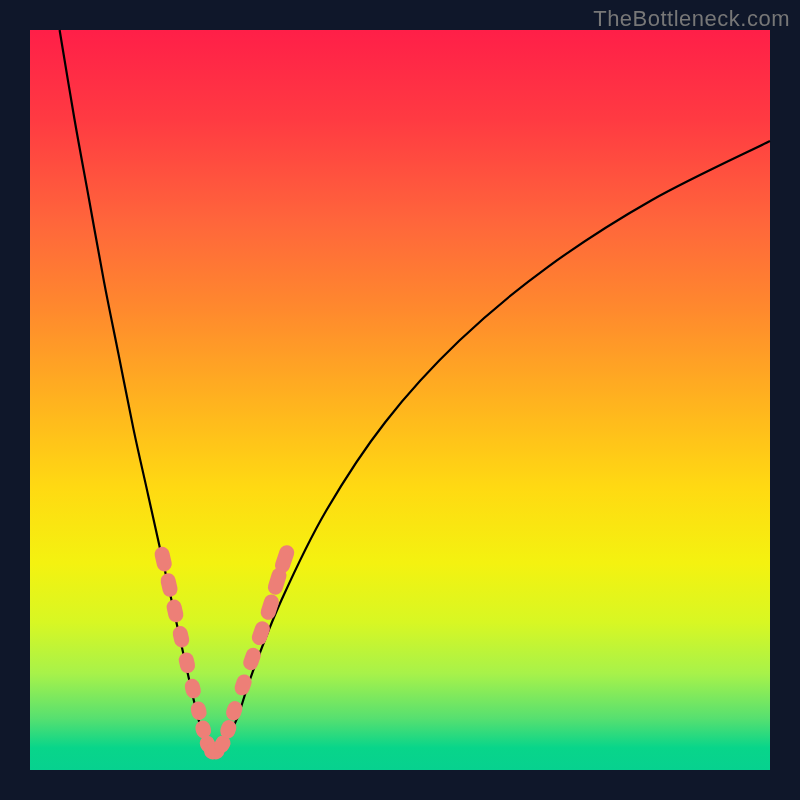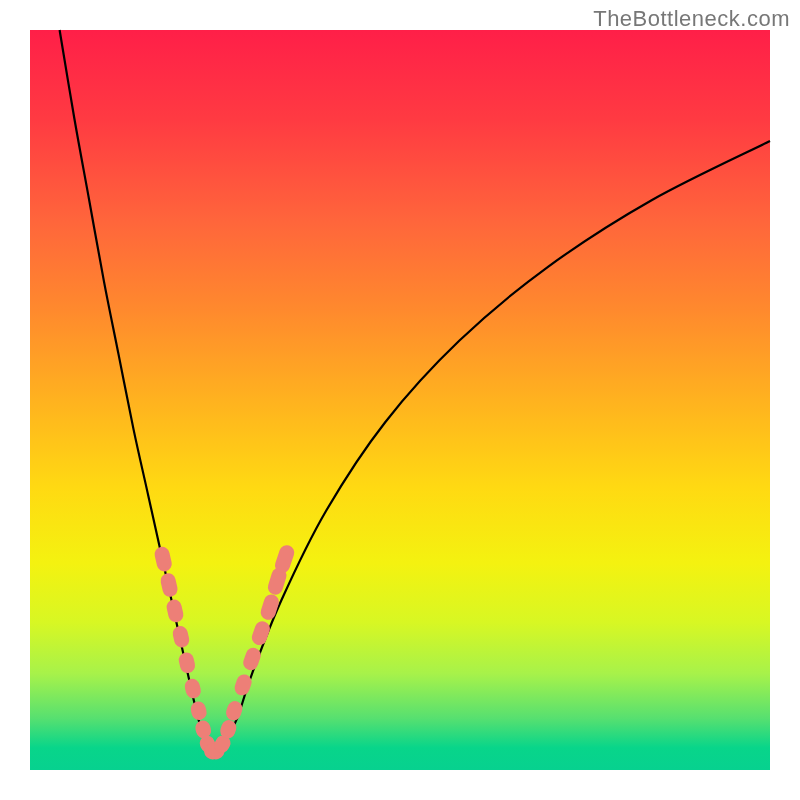--- a/index.html
+++ b/index.html
@@ -10,21 +10,21 @@
     overflow: hidden;
     background: #000;
     font-family: Arial, Helvetica, sans-serif;
   }
   .frame {
     position: absolute;
     left: 0;
     top: 0;
     width: 800px;
     height: 800px;
-    background: #ffffff;
+    background: #0f172a;
   }
   .plot {
     position: absolute;
     left: 30px;
     top: 30px;
     width: 740px;
     height: 740px;
     
     background: linear-gradient(
       to bottom,

